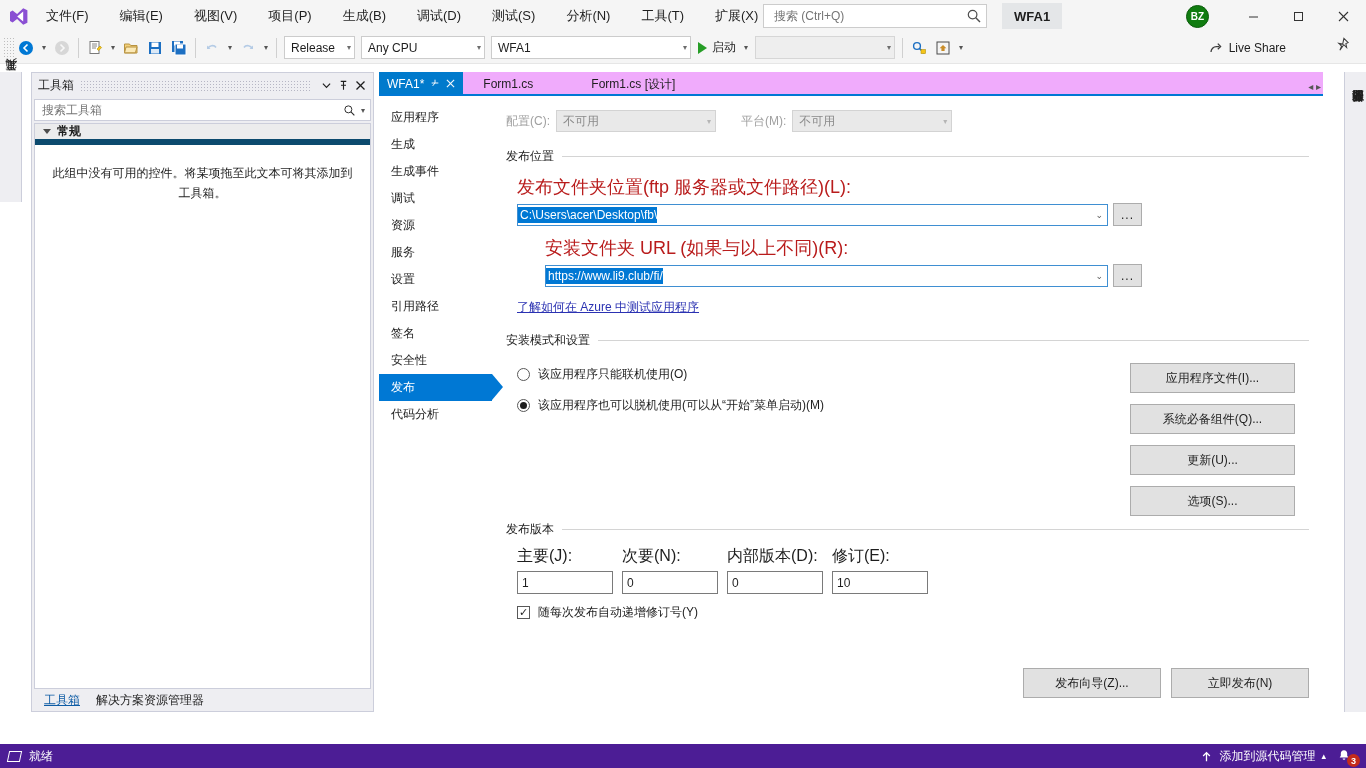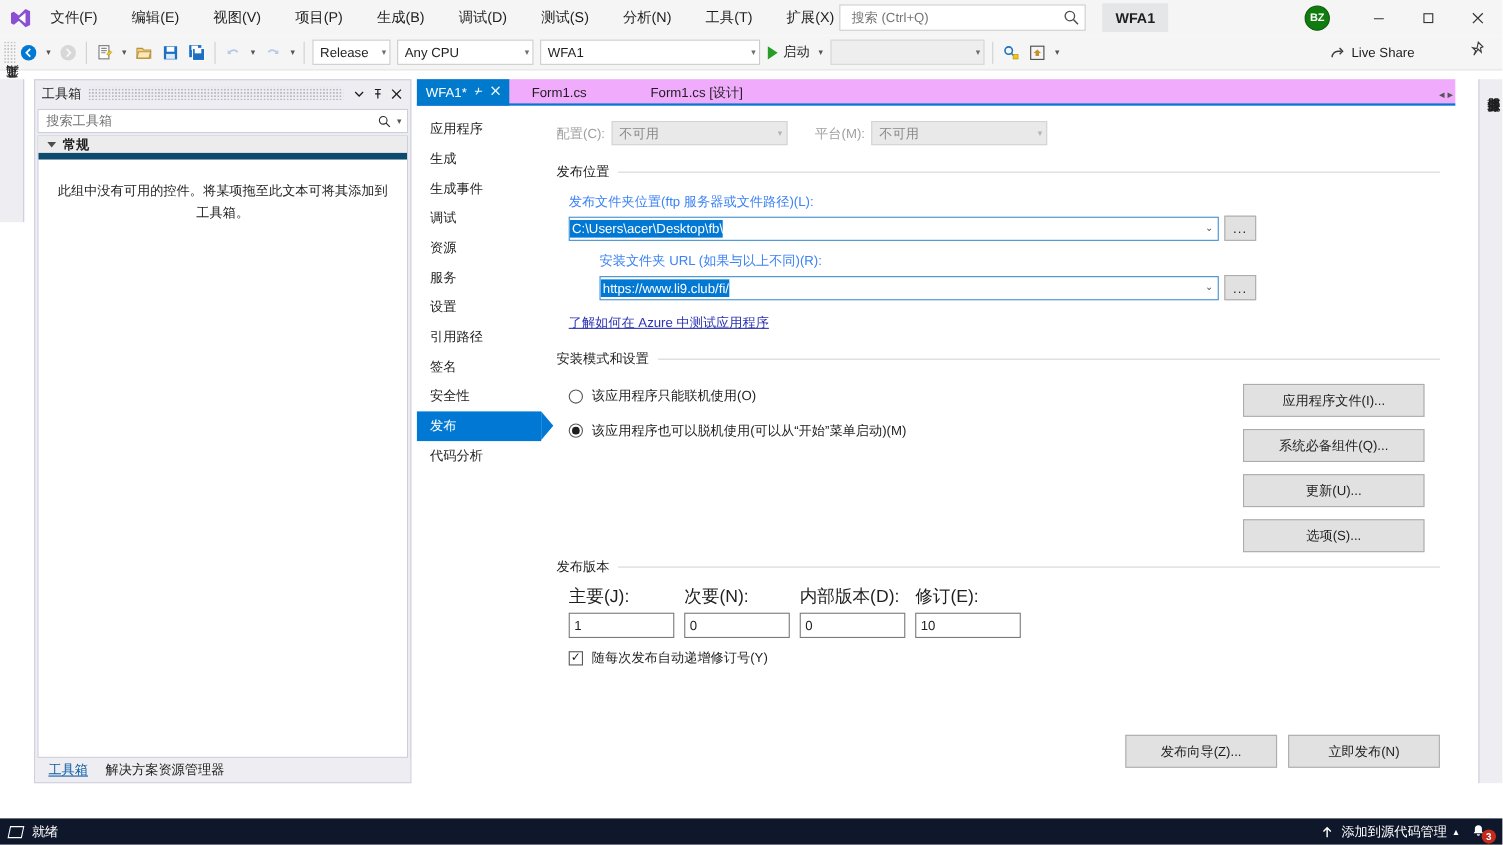--- a/index.html
+++ b/index.html
@@ -171,21 +171,21 @@
     display: flex; align-items: center; justify-content: space-between;
     padding: 0 4px 0 6px; font-size: 12px; color: #8a8a8a;
   }
   .combo-dis .arr { font-size: 8px; color: #b5b5b5; }
 
   .section { margin-top: 16px; }
   .section-head { display: flex; align-items: center; gap: 8px; }
   .section-title { font-size: 12px; color: #1e1e1e; white-space: nowrap; }
   .section-rule { flex: 1; height: 1px; background: #d4d4d4; }
 
-  .field-label { font-size: 12px; color: #3b82f6; margin: 10px 0 4px 0; }
+  .field-label { font-size: 18px; color: #b91c1c; margin: 10px 0 4px 0; }
   .field-row { display: flex; align-items: center; gap: 5px; }
   .cbo {
     height: 22px; border: 1px solid #3f8fd2; background: #ffffff;
     display: flex; align-items: center; justify-content: space-between;
     padding: 0 4px 0 0; font-size: 12px; overflow: hidden;
   }
   .cbo .val { padding: 1px 0 1px 2px; background: #0078d4; color:#ffffff; white-space: nowrap; }
   .cbo .arr { font-size: 9px; color: #5a5a5a; padding-left: 6px; }
   .btn-ellip {
     width: 29px; height: 23px; border: 1px solid #acacac; background: #e1e1e1;
@@ -225,21 +225,21 @@
     width: 96px; height: 23px; border: 1px solid #7a7a7a; background: #ffffff;
     font-size: 12px; font-family: inherit; padding: 0 4px; outline: none; color: #1e1e1e;
   }
 
   .bottom-buttons { position: absolute; right: 14px; bottom: 14px; display: flex; gap: 10px; }
   .bottom-buttons .btn { width: 138px; height: 30px; }
 
   
   .statusbar {
     position: absolute; left: 0; bottom: 0; width: 1366px; height: 24px;
-    background: #0f172a; color: #ffffff; display: flex; align-items: center;
+    background: #4c1d95; color: #ffffff; display: flex; align-items: center;
     font-size: 12px;
   }
   .sb-left { display: flex; align-items: center; gap: 8px; padding-left: 8px; }
   .sb-flag { width: 13px; height: 11px; border: 1.5px solid #ffffff; transform: skewX(-12deg); }
   .sb-right { position: absolute; right: 8px; display: flex; align-items: center; gap: 10px; }
   .sb-src { display: flex; align-items: center; gap: 6px; }
   .bell-wrap { position: relative; width: 22px; height: 18px; }
   .badge {
     position: absolute; right: -2px; bottom: -2px; width: 13px; height: 13px; border-radius: 50%;
     background: #c42b1c; color: #ffffff; font-size: 9px;

